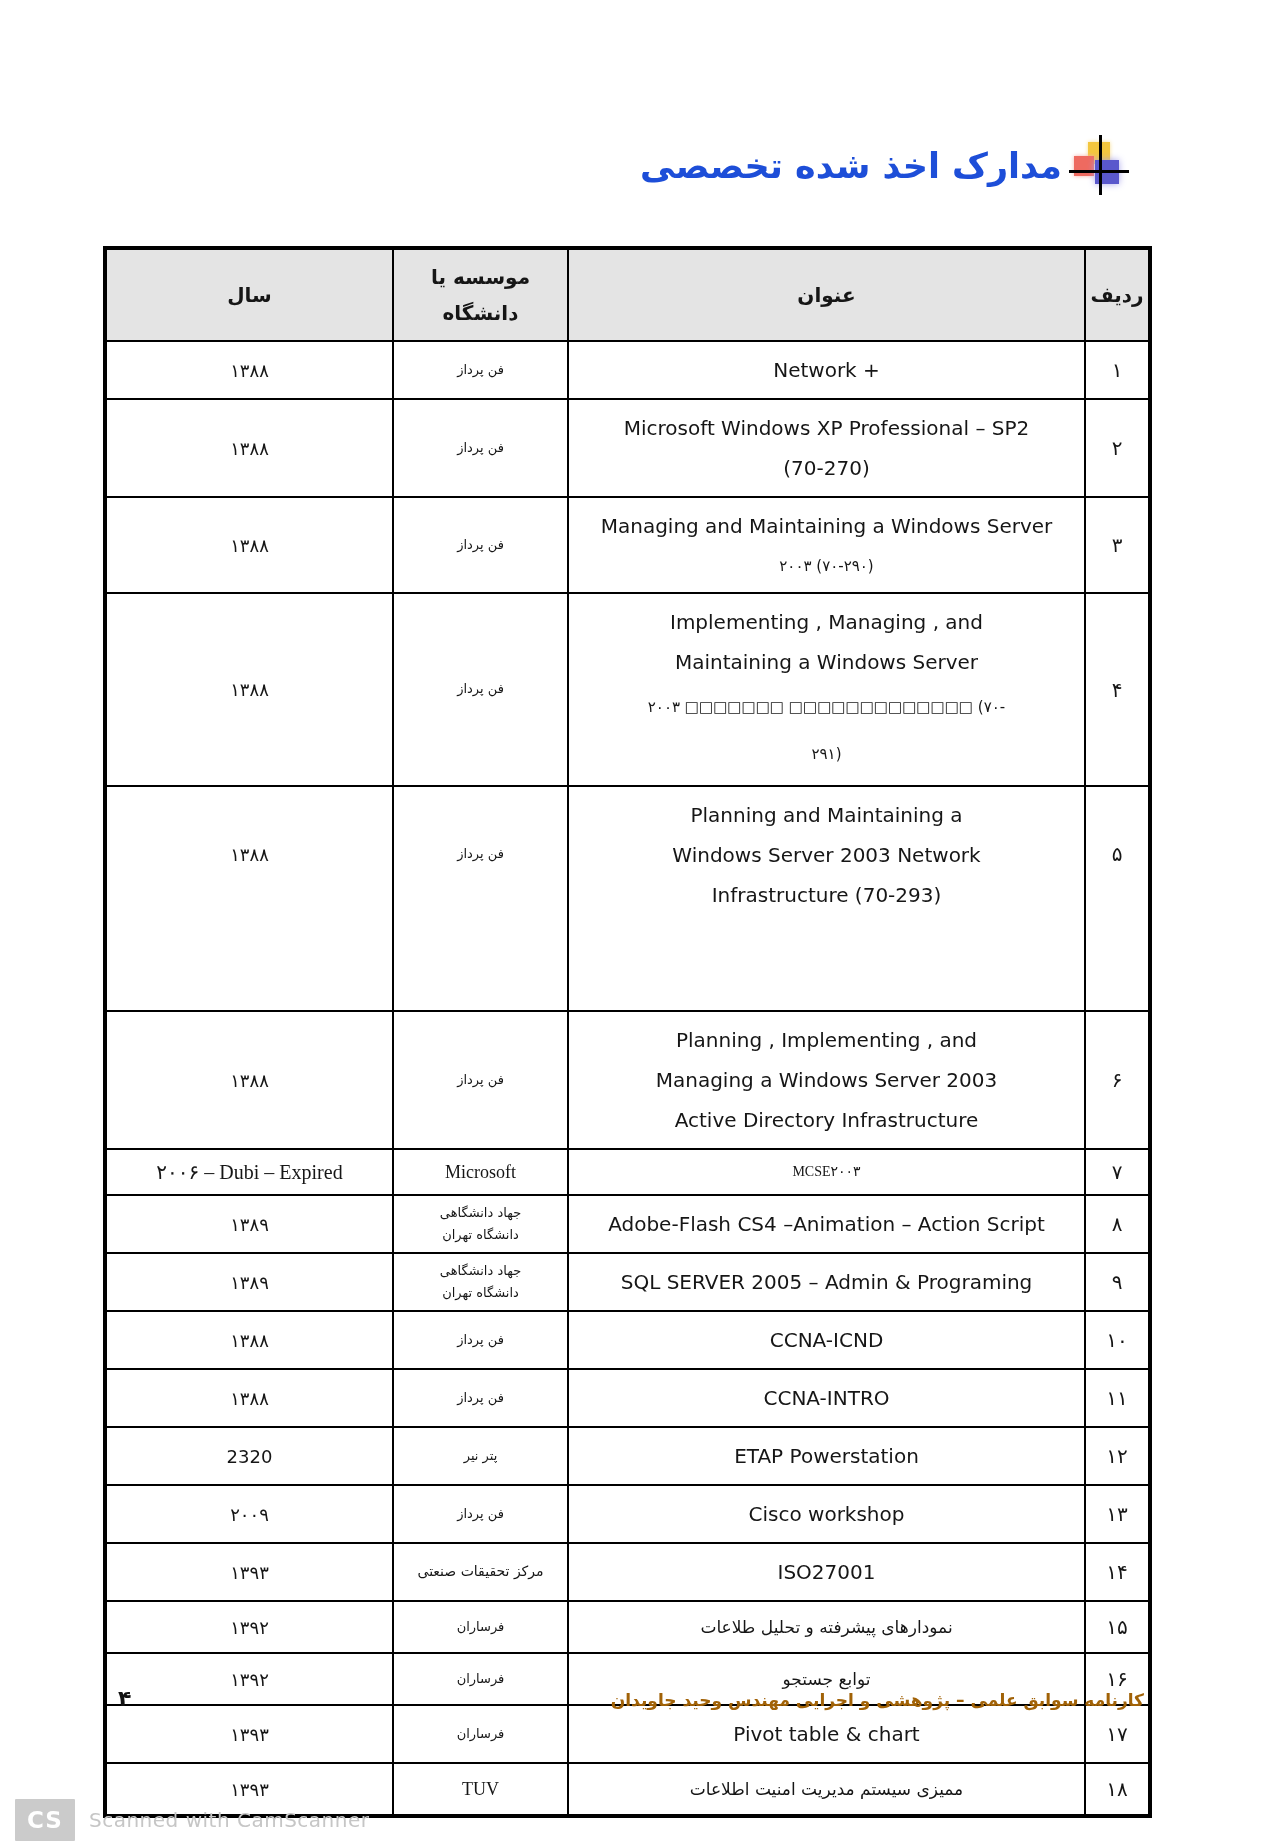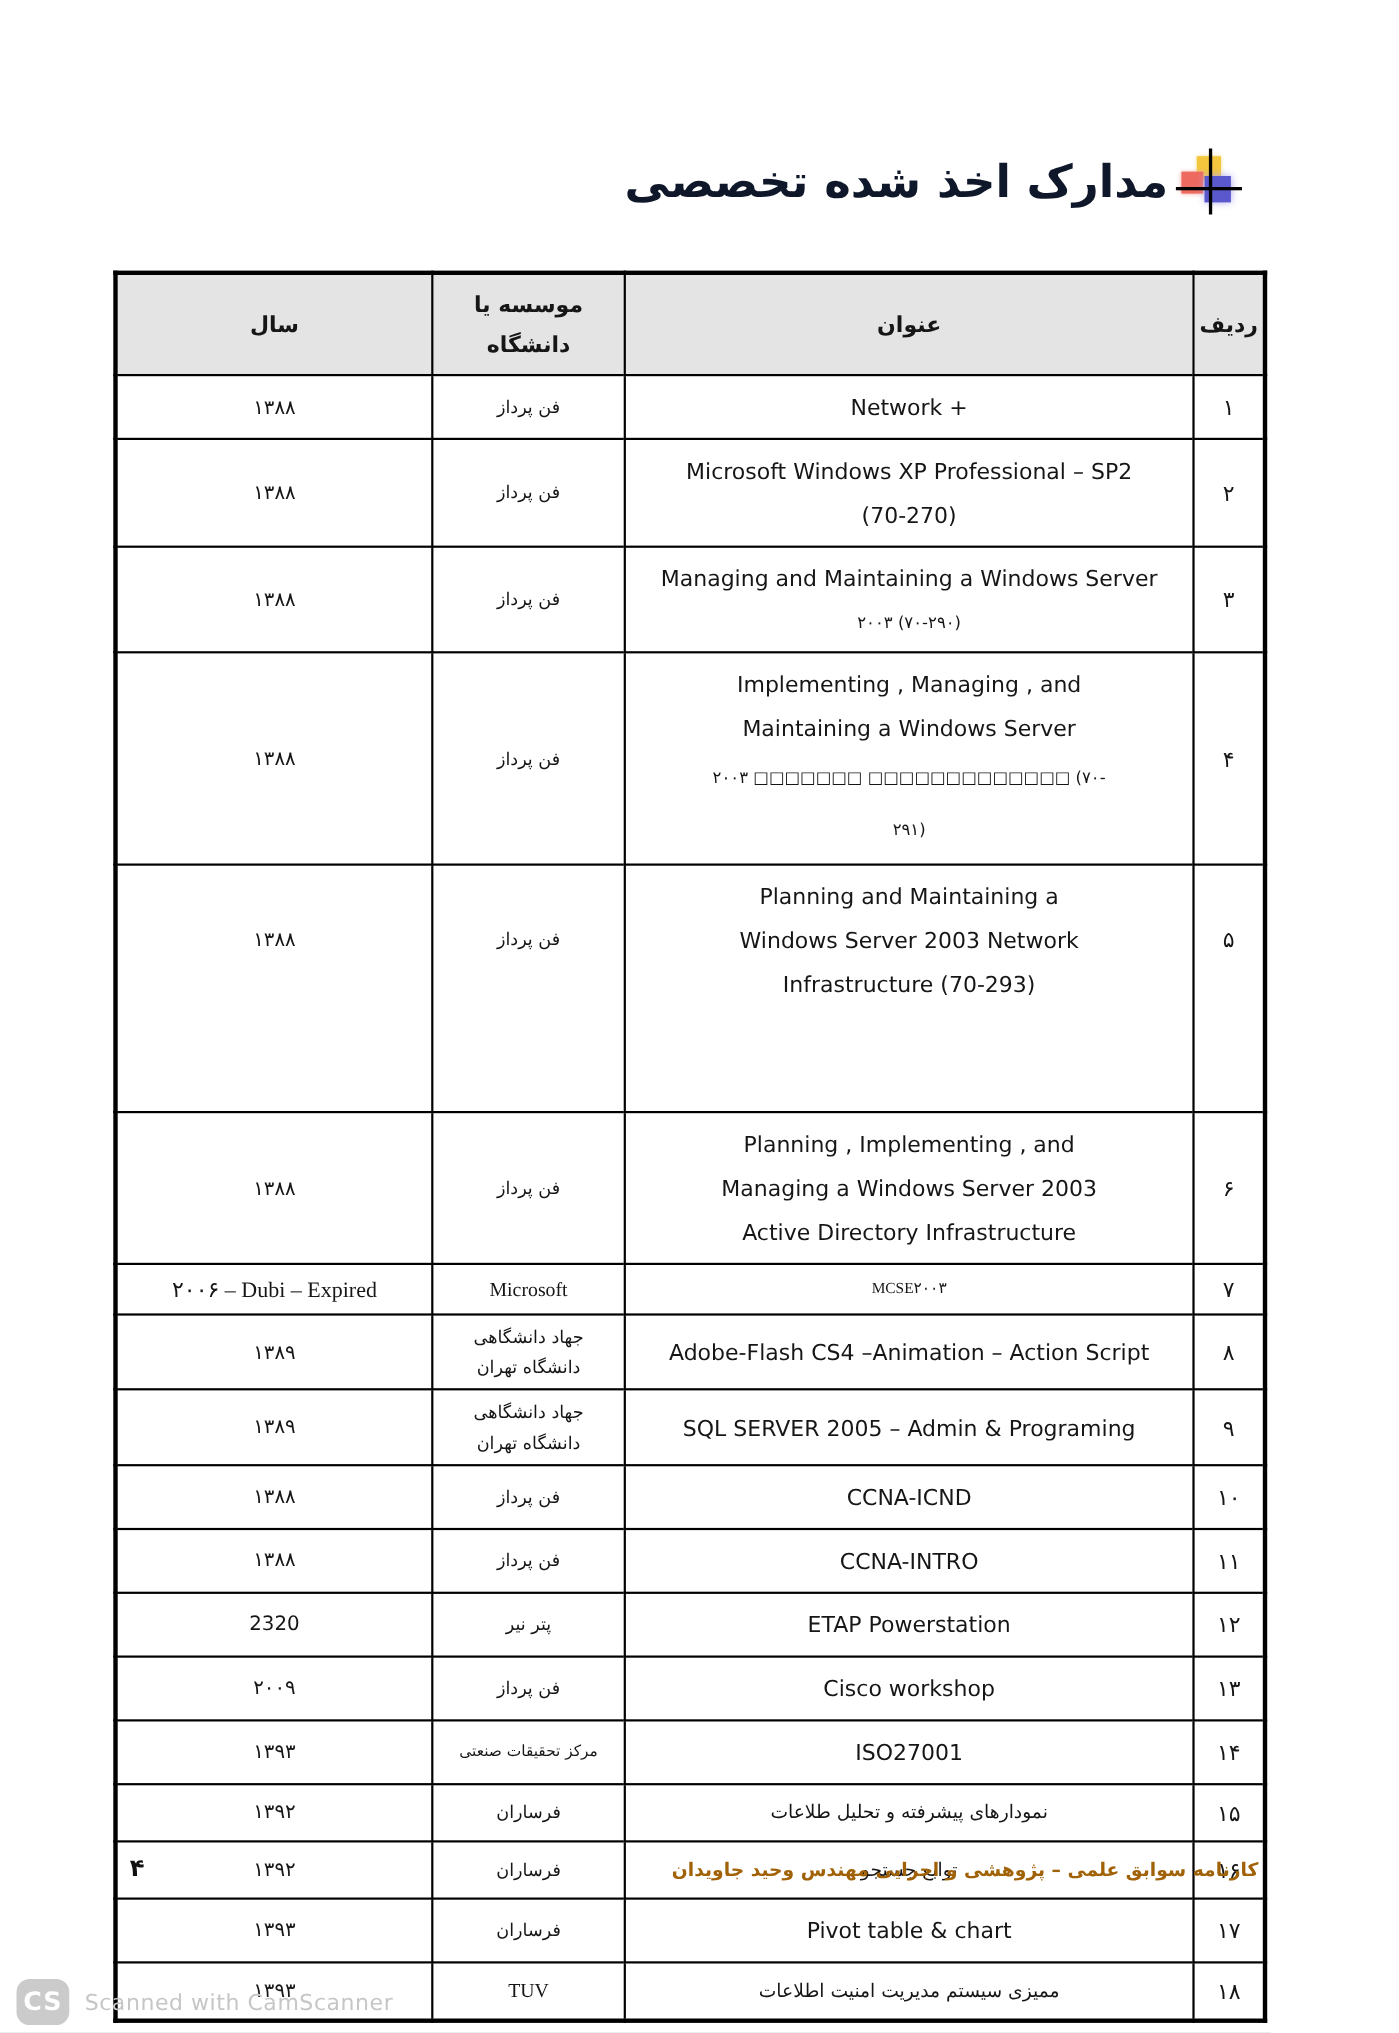--- a/index.html
+++ b/index.html
@@ -9,21 +9,21 @@
     background:#ffffff; overflow:hidden;
     font-family:"DejaVu Sans", sans-serif; color:#161616;
   }
 
   
   .doc-title-wrap {
     position:absolute; top:138px; right:148px;
     display:flex; align-items:center; gap:12px;
   }
   .doc-title {
-    font-size:41px; font-weight:bold; color:#0f172a;
+    font-size:35px; font-weight:bold; color:#1d4ed8;
     direction:rtl; line-height:1.2;
   }
   .cert-icon { position:relative; width:50px; height:56px; }
   .cert-icon .sq-yellow { position:absolute; left:14px; top:4px;  width:22px; height:22px; background:#f3c63e; box-shadow:0 0 4px #f7dd90; }
   .cert-icon .sq-red    { position:absolute; left:0px;  top:18px; width:20px; height:20px; background:#ee6a60; box-shadow:0 0 4px #f6b0a8; }
   .cert-icon .sq-blue   { position:absolute; left:21px; top:22px; width:24px; height:24px; background:#5a58cc; box-shadow:0 0 7px #a9a5ea; }
   .cert-icon .cross-v   { position:absolute; left:25px; top:-3px; width:3px;  height:60px; background:#000; }
   .cert-icon .cross-h   { position:absolute; left:-5px; top:32px; width:60px; height:3px;  background:#000; }
 
   
@@ -39,21 +39,21 @@
   table.certs thead th {
     background:#e4e4e4; font-size:20px; font-weight:bold;
     padding:9px 4px; white-space:pre-line; line-height:1.8;
   }
   td.c-no   { font-size:20px; padding:6px 2px; }
   td.c-title{ font-size:20px; padding:8px 10px; }
   td.c-title .main { white-space:pre-line; line-height:2.0; }
   td.c-title.ltr { direction:ltr; }
   td.c-title.fa-title { font-size:17px; }
   td.c-title .sub { font-size:15px; line-height:2.4; direction:ltr; white-space:pre-line; margin-top:2px; }
-  td.c-inst { font-size:16px; padding:6px 4px; white-space:pre-line; line-height:1.7; }
+  td.c-inst { font-size:13px; padding:6px 4px; white-space:pre-line; line-height:1.7; }
   td.c-inst.inst-small { font-size:14px; }
   td.c-year { font-size:18px; padding:6px 4px; }
   td.c-year.ltr { direction:ltr; }
   .serif { font-family:"Liberation Serif", serif; }
   td.c-inst.serif { font-size:18px; }
   td.c-year.serif { font-size:20px; }
   td.c-title.serif { font-size:14px; }
   
   table.certs tbody tr:nth-child(5) td { padding-bottom:95px; }
   table.certs tbody tr:nth-child(4) .sub { line-height:3.1; }
@@ -67,21 +67,21 @@
     position:absolute; top:1686px; left:118px;
     font-size:22px; font-weight:bold; color:#111;
   }
 
   
   .watermark {
     position:absolute; left:15px; top:1799px;
     display:flex; align-items:center; gap:14px;
   }
   .cs-badge {
-    width:48px; height:42px; background:#cbcbcb; border-radius:12px;
+    width:60px; height:42px; background:#cbcbcb; border-radius:1px;
     display:flex; align-items:center; justify-content:center;
     font-size:23px; font-weight:bold; color:#ffffff; letter-spacing:1px;
   }
   .wm-text { font-size:20px; color:#c6c6c6; letter-spacing:0.5px; }
 </style>
 </head>
 <body>
 
 <div class="page">
 

